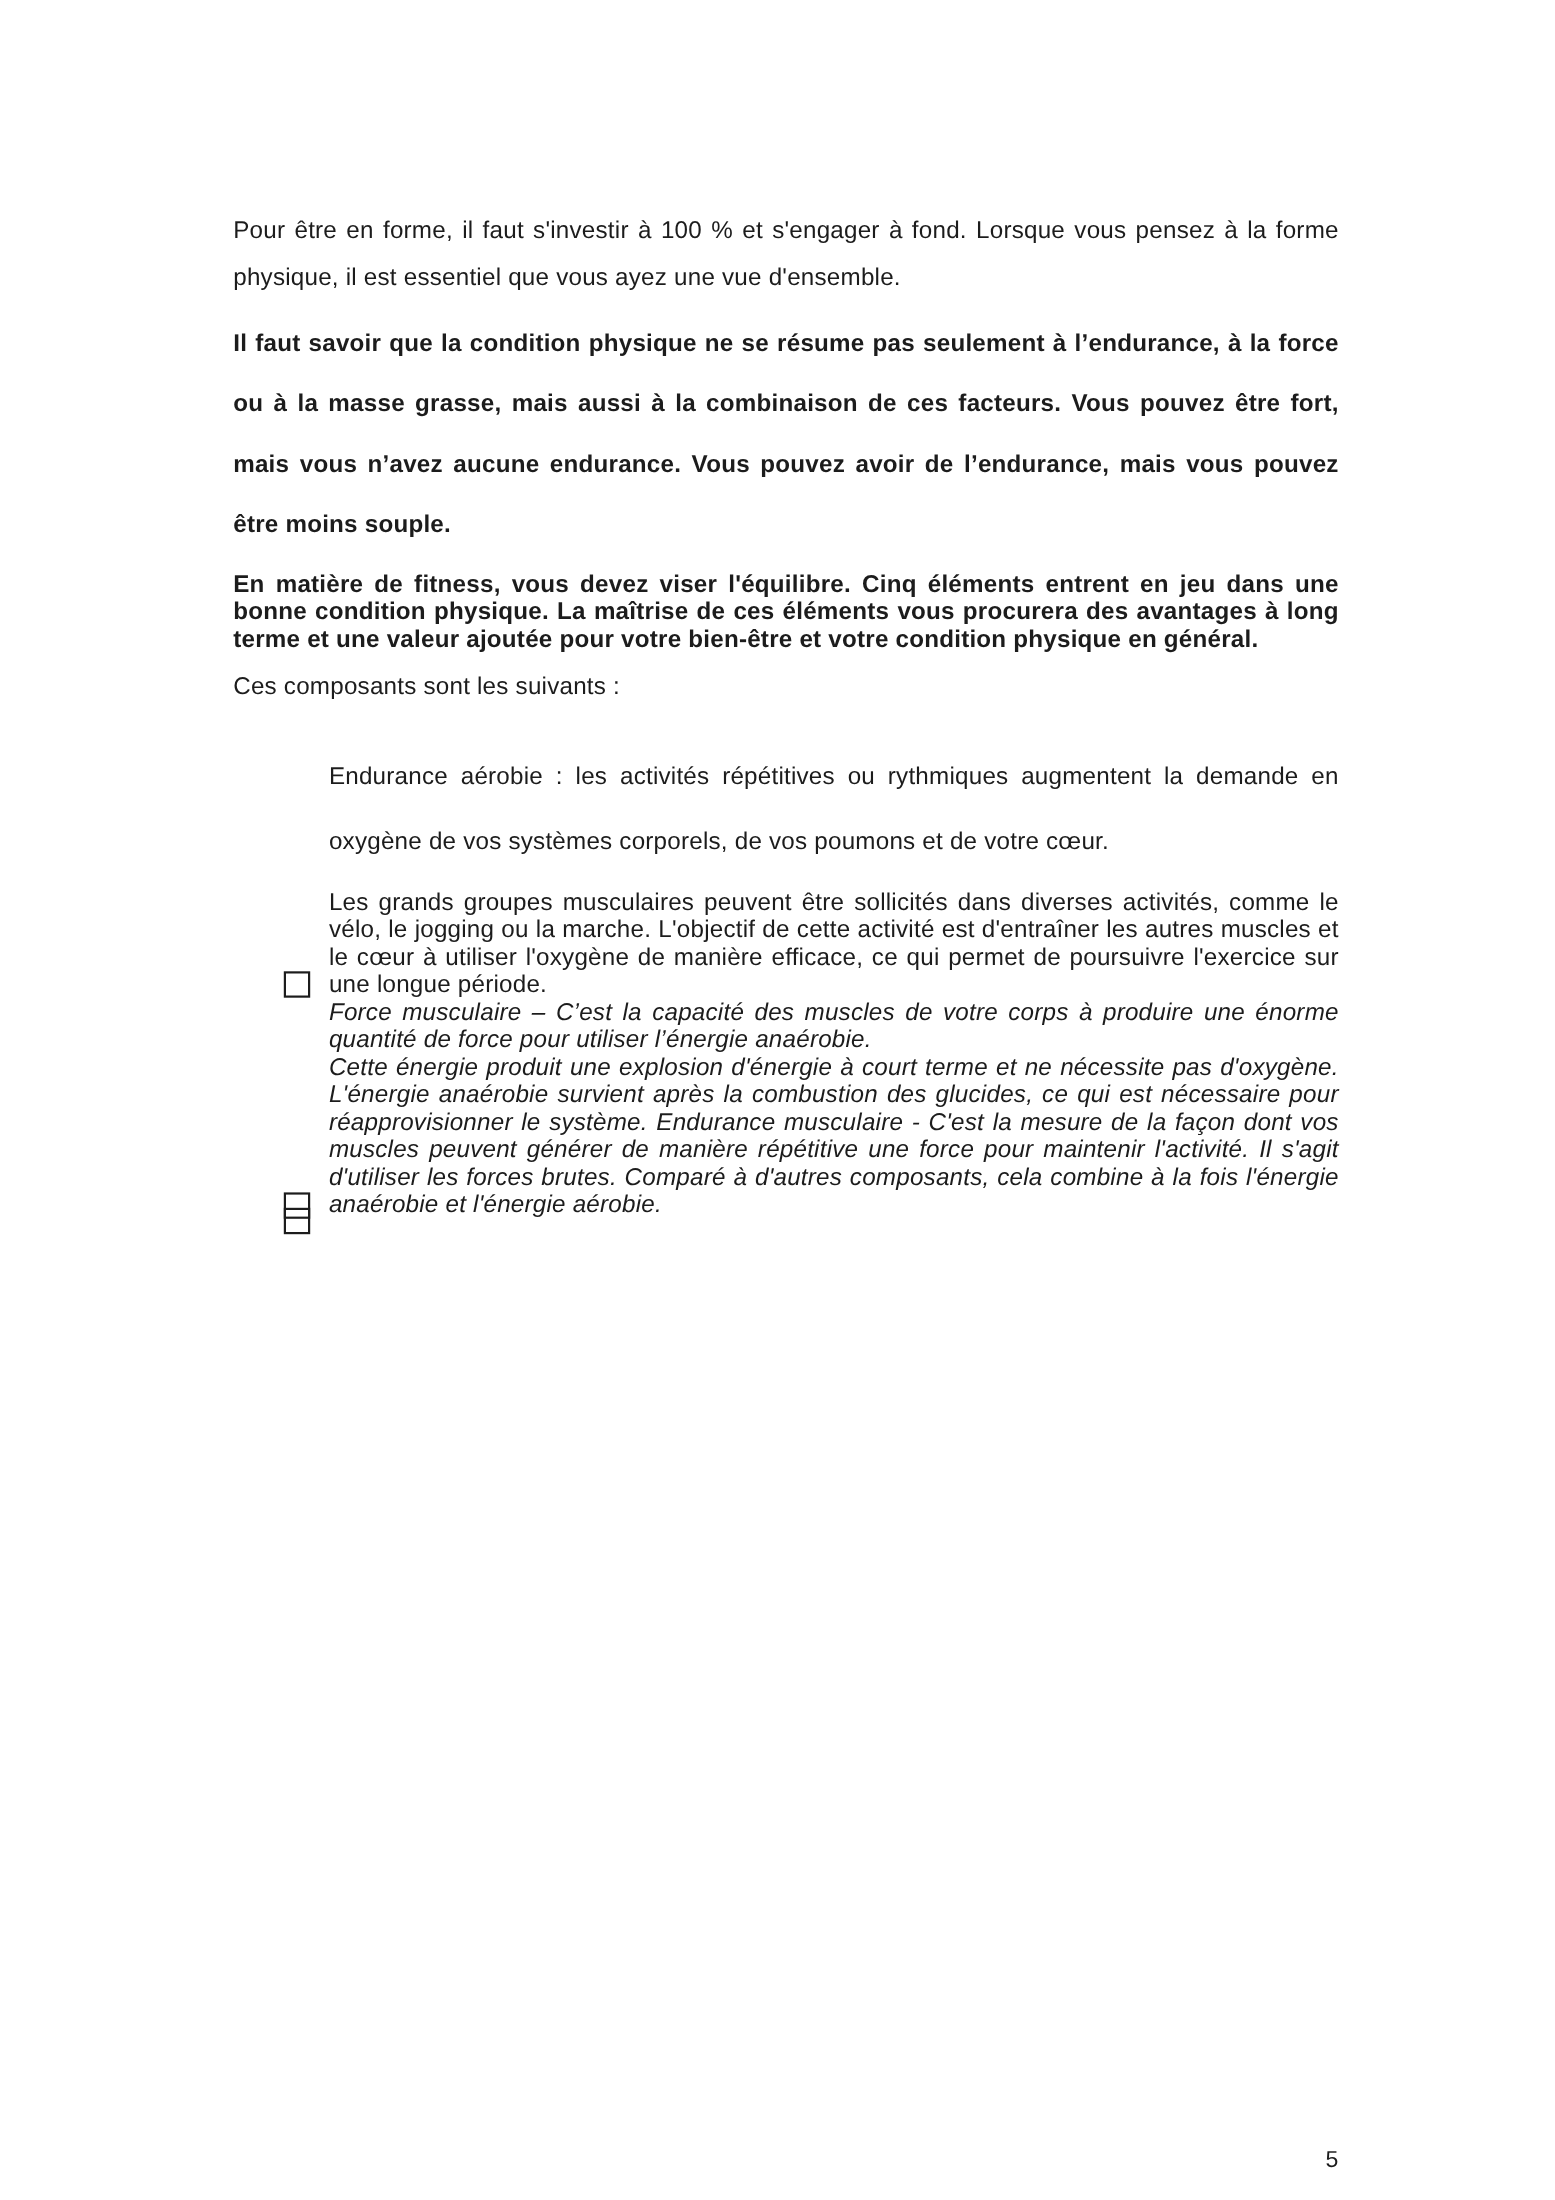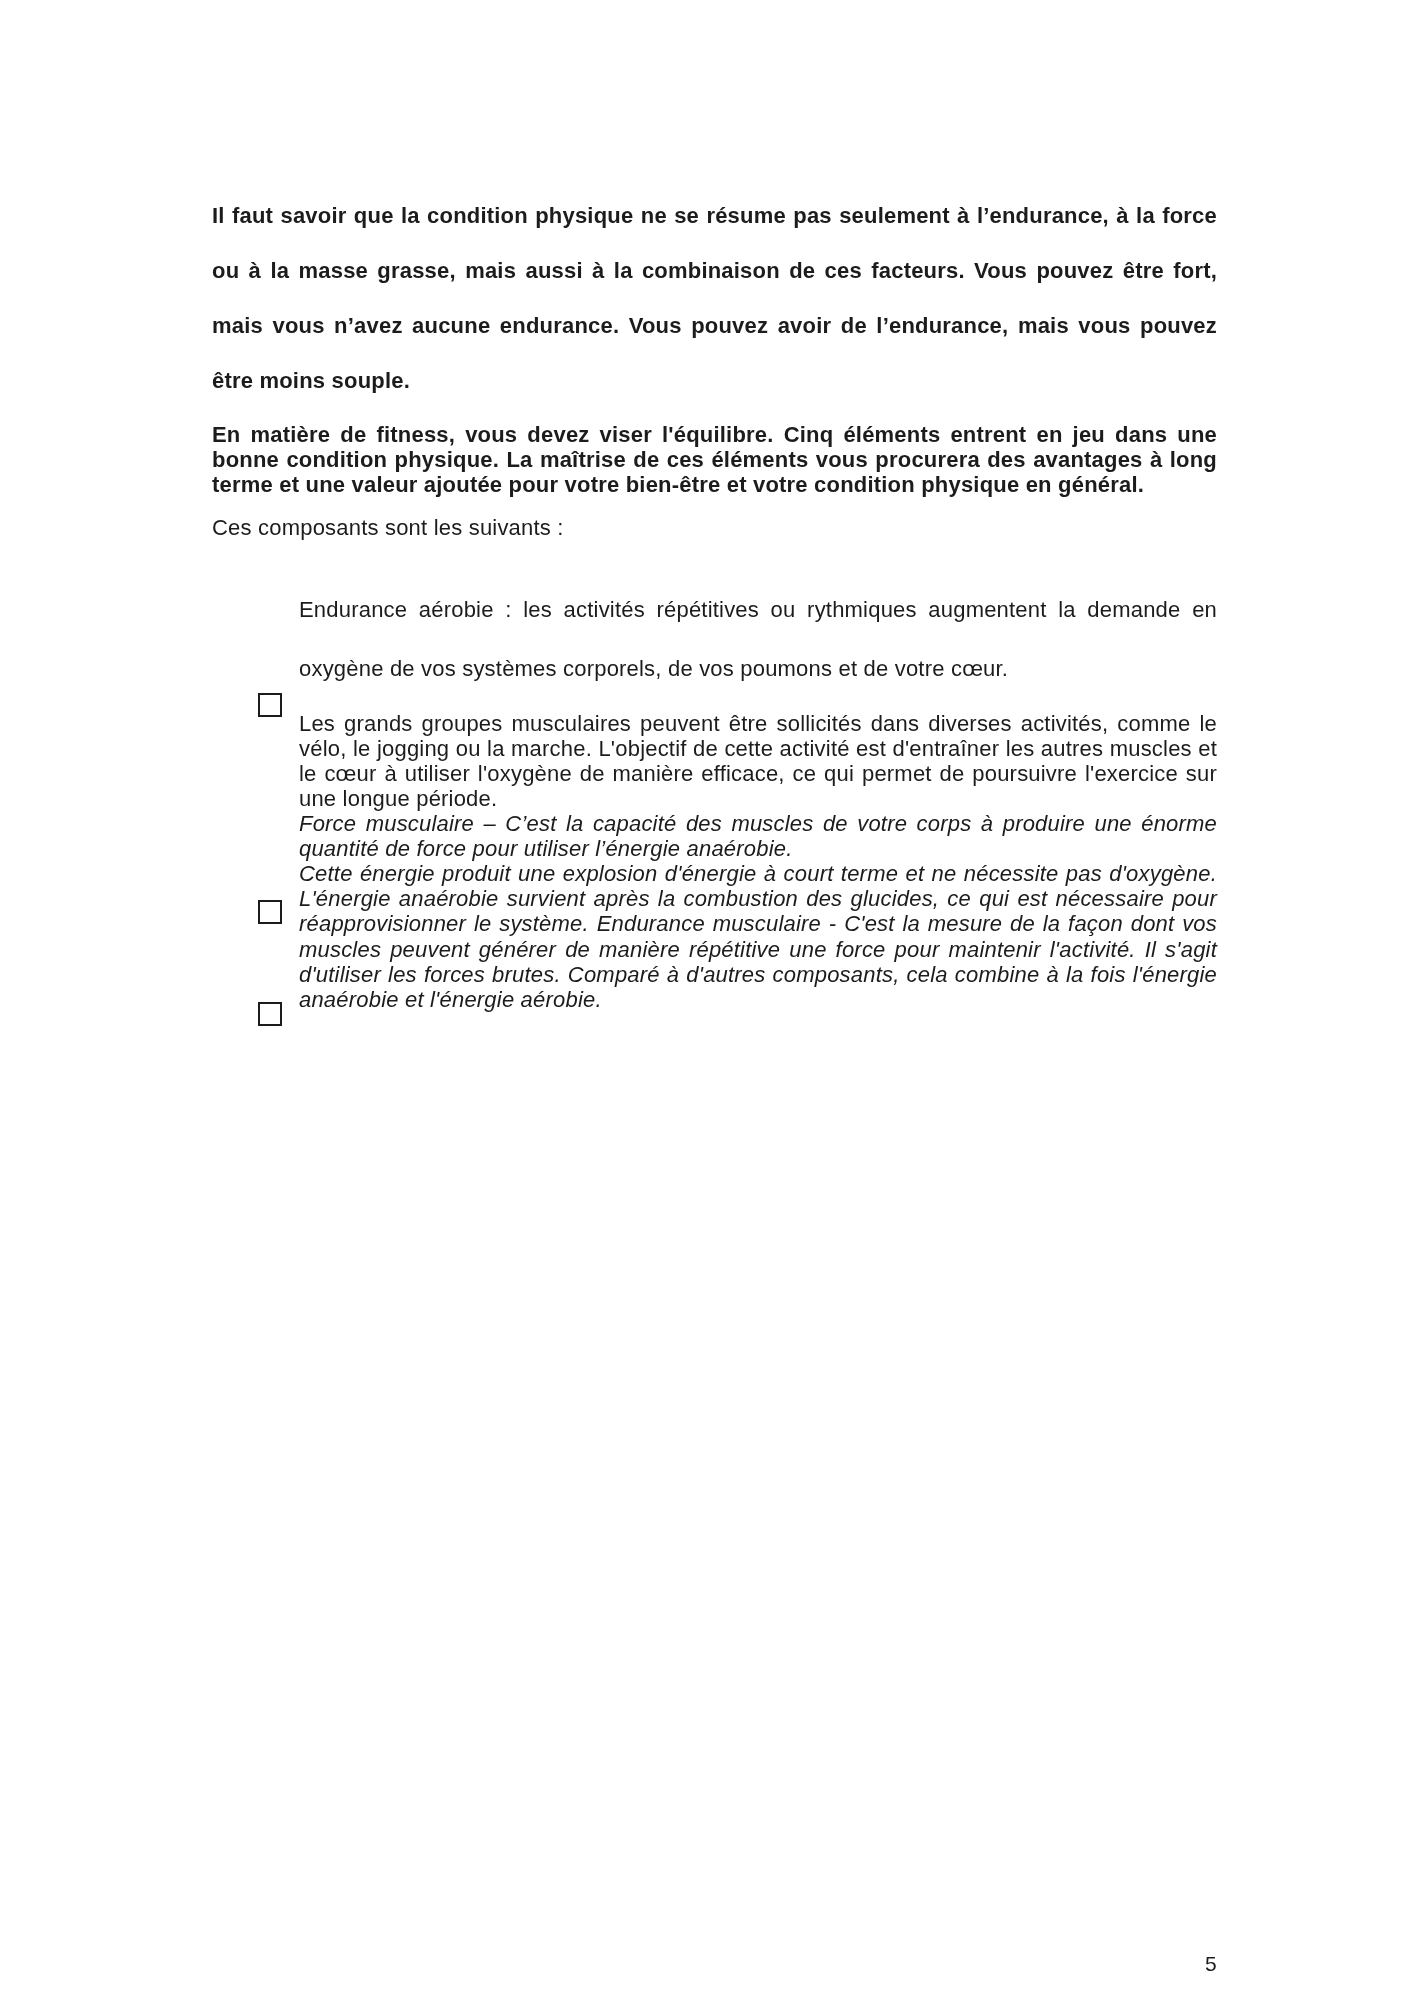--- a/index.html
+++ b/index.html
@@ -24,21 +24,21 @@
     margin: 0;
     text-align: justify;
   }
   .p-intro   { line-height: 1.95; margin-bottom: 10px; }
   .p-airy    { line-height: 2.5;  margin-bottom: 14px; font-weight: bold; }
   .p-tight   { line-height: 1.14; margin-bottom: 16px; font-weight: bold; }
   .p-lead-in { line-height: 1.4;  margin-bottom: 36px; }
 
   .list-item {
     display: flex;
-    align-items: center;
+    align-items: flex-end;
     margin-left: 46px;
   }
   .checkbox {
     flex: none;
     width: 20px;
     height: 20px;
     border: 2.5px solid #1c1c1c;
     margin-right: 17px;
     background: transparent;
   }
@@ -58,20 +58,21 @@
     bottom: 24px;
     font-size: 21px;
     color: #1c1c1c;
   }
 </style>
 </head>
 <body>
 
 <div class="page">
 
+  <p class="para p-intro">Pour être en forme, il faut s'investir à 100 % et s'engager à fond. Lorsque vous pensez à la forme physique, il est essentiel que vous ayez une vue d'ensemble.</p>
 
   <p class="para p-airy">Il faut savoir que la condition physique ne se résume pas seulement à l’endurance, à la force ou à la masse grasse, mais aussi à la combinaison de ces facteurs. Vous pouvez être fort, mais vous n’avez aucune endurance. Vous pouvez avoir de l’endurance, mais vous pouvez être moins souple.</p>
 
   <p class="para p-tight">En matière de fitness, vous devez viser l'équilibre. Cinq éléments entrent en jeu dans une bonne condition physique. La maîtrise de ces éléments vous procurera des avantages à long terme et une valeur ajoutée pour votre bien-être et votre condition physique en général.</p>
 
   <p class="para p-lead-in">Ces composants sont les suivants :</p>
 
   <div class="list-item">
     <span class="checkbox cb-wide"></span>
     <div class="item-text">

